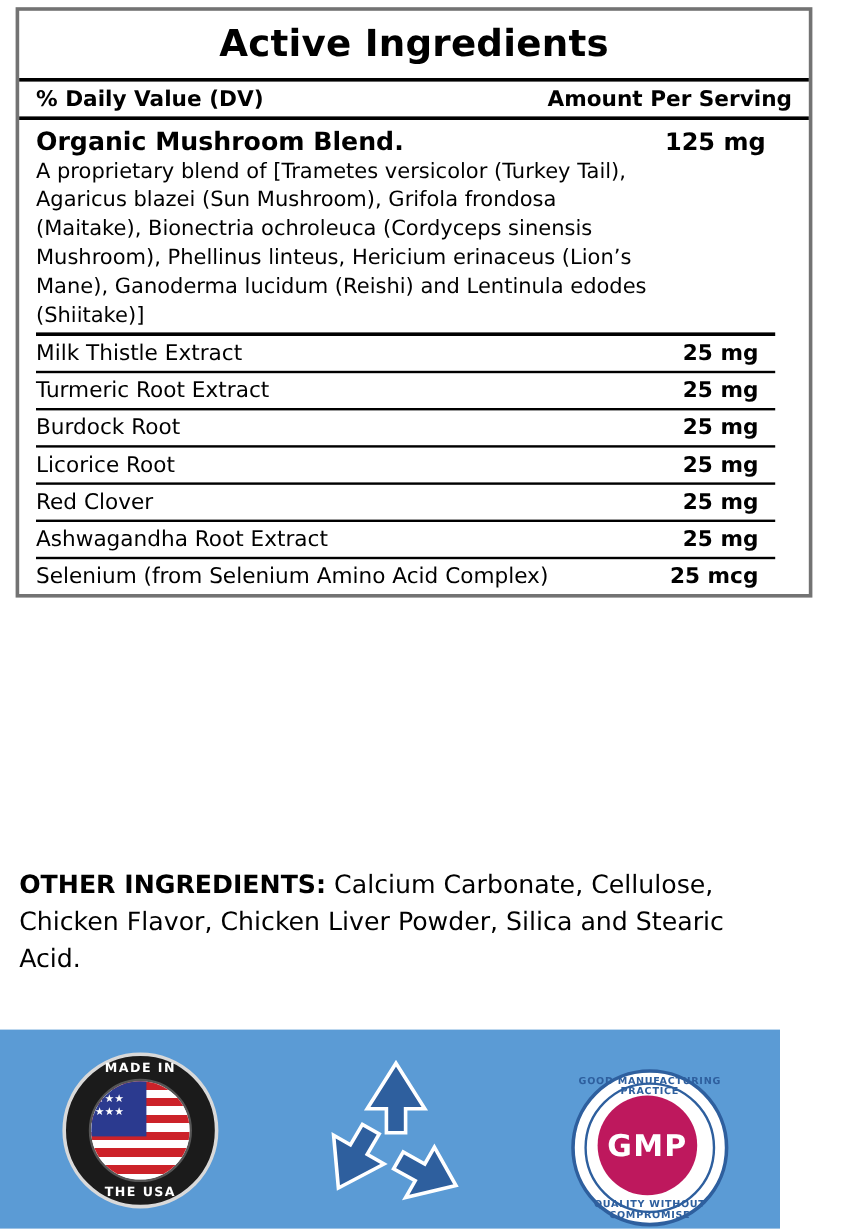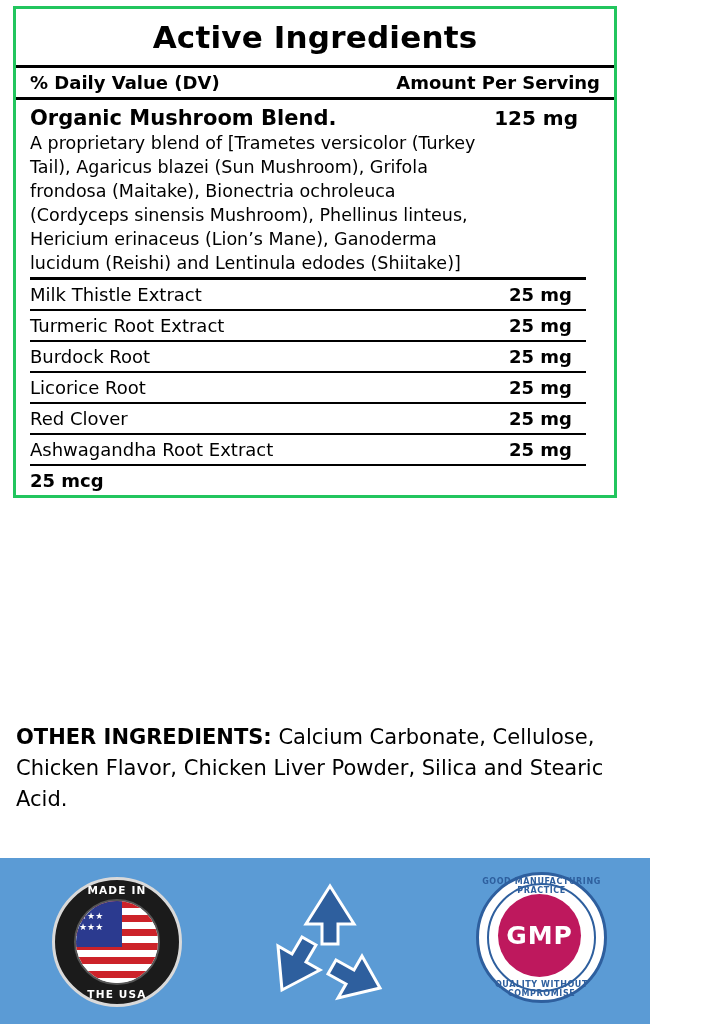--- a/index.html
+++ b/index.html
@@ -14,22 +14,22 @@
     font-family: "DejaVu Sans", "Liberation Sans", sans-serif;
     color: #000000;
     position: relative;
     overflow: hidden;
   }
 
   .panel {
     position: absolute;
     left: 13px;
     top: 6px;
-    width: 604px;
-    border: 3px solid #22c55e;
+    width: 664px;
+    border: 3px solid #737373;
     background: #fff;
     padding: 0;
   }
 
   .title {
     text-align: center;
     font-size: 31px;
     font-weight: bold;
     letter-spacing: 0.2px;
     padding: 10px 0 10px 0;
@@ -185,21 +185,21 @@
     position: absolute;
     left: 268px;
     top: 22px;
     width: 124px;
     height: 124px;
   }
 
   .seal-gmp {
     position: absolute;
     left: 476px;
-    top: 14px;
+    top: 33px;
     width: 131px;
     height: 131px;
   }
   .seal-gmp .ring {
     position: absolute;
     inset: 0;
     border-radius: 50%;
     background: #ffffff;
     border: 3px solid #2e5f9e;
   }
@@ -284,20 +284,21 @@
       <span class="rname">Red Clover</span>
       <span class="ramt">25 mg</span>
     </div>
 
     <div class="row">
       <span class="rname">Ashwagandha Root Extract</span>
       <span class="ramt">25 mg</span>
     </div>
 
     <div class="row">
+      <span class="rname">Selenium (from Selenium Amino Acid Complex)</span>
       <span class="ramt">25 mcg</span>
     </div>
 
   </div>
 </div>
 
 <div class="other">
   <span class="oi-label">OTHER INGREDIENTS:</span><span> Calcium  Carbonate,  Cellulose, Chicken Flavor, Chicken Liver Powder, Silica and Stearic Acid.</span>
 </div>
 

